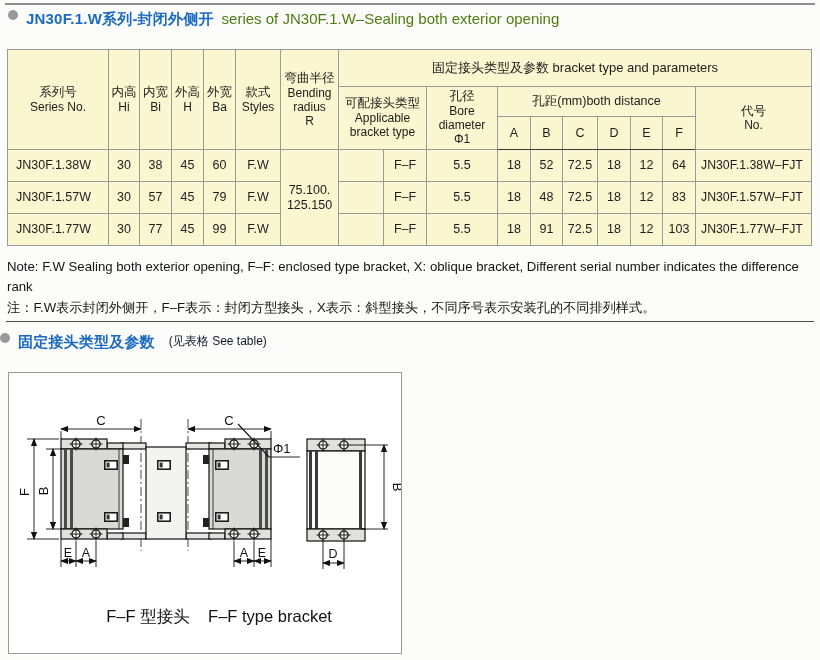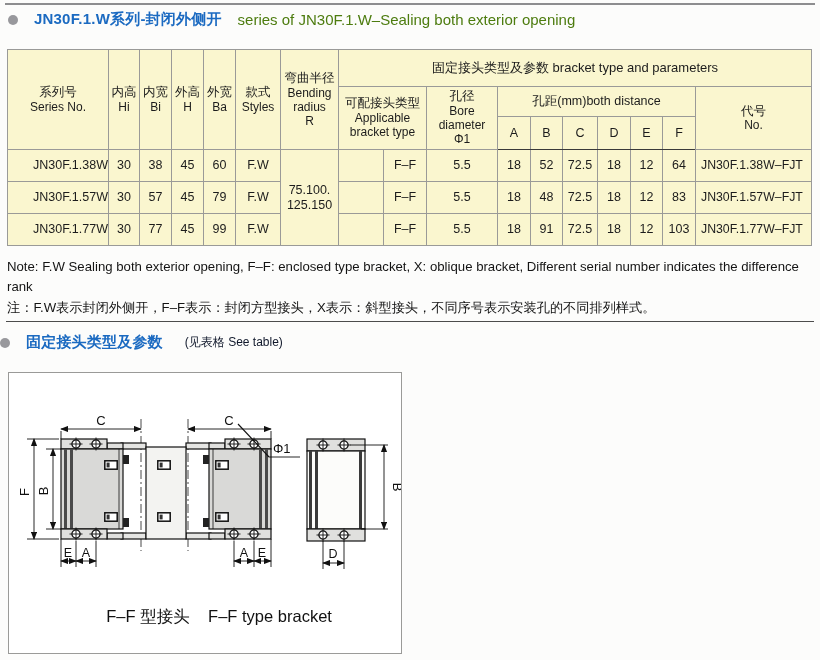--- a/index.html
+++ b/index.html
@@ -6,35 +6,35 @@
   body{
     width:820px;height:660px;position:relative;overflow:hidden;
     background:#fcfcfb;
     font-family:"Liberation Sans","DejaVu Sans",sans-serif;
     color:#1c1c1c;
   }
   .abs{position:absolute;}
   
   .top-rule{left:5px;top:3px;width:810px;height:2px;background:#8d8d8f;}
   
-  .sec-head{display:flex;align-items:center;gap:16px;}
+  .sec-head{display:flex;align-items:flex-start;gap:8px;}
   .bullet{width:10px;height:10px;border-radius:50%;background:#98989c;flex:0 0 auto;}
   .t-cn{color:#1b6ac1;font-weight:bold;font-size:15px;letter-spacing:.2px;}
   .t-en{color:#4d7c0f;font-size:15px;}
   .t-see{color:#0f172a;font-size:12px;margin-left:6px;}
   
   .tbl-wrap{left:7px;top:49px;}
   table{border-collapse:collapse;table-layout:fixed;width:804px;background:#faf6cf;}
   th,td{border:1px solid #9a9a98;padding:0;text-align:center;vertical-align:middle;
         font-size:12.5px;font-weight:normal;line-height:1.18;overflow:hidden;}
   table{border:1.5px solid #3a3a3a;}
   thead tr.hdr-bottom th{border-bottom:1.5px solid #3a3a3a;}
   .h-en{font-size:12px;color:#1c1c1c;display:block;}
   .h-cn{display:block;}
-  td.l{text-align:right;padding-left:8px;}
+  td.l{text-align:left;padding-left:8px;}
   td.code{text-align:left;padding-left:5px;font-size:12.3px;}
   .r1{height:37px;}.r2{height:30px;}.r3{height:33px;}.rd{height:32px;}
   
   .notes{left:7px;top:257px;width:806px;font-size:13.2px;line-height:1.55;color:#141414;}
   .divider{left:6px;top:321px;width:808px;height:1px;background:#4c4c4c;}
   
   .draw-box{left:8px;top:372px;width:392px;height:280px;background:#fff;border:1px solid #9a9a98;}
   svg text{font-family:"Liberation Sans","DejaVu Sans",sans-serif;}
 </style>
 </head>

